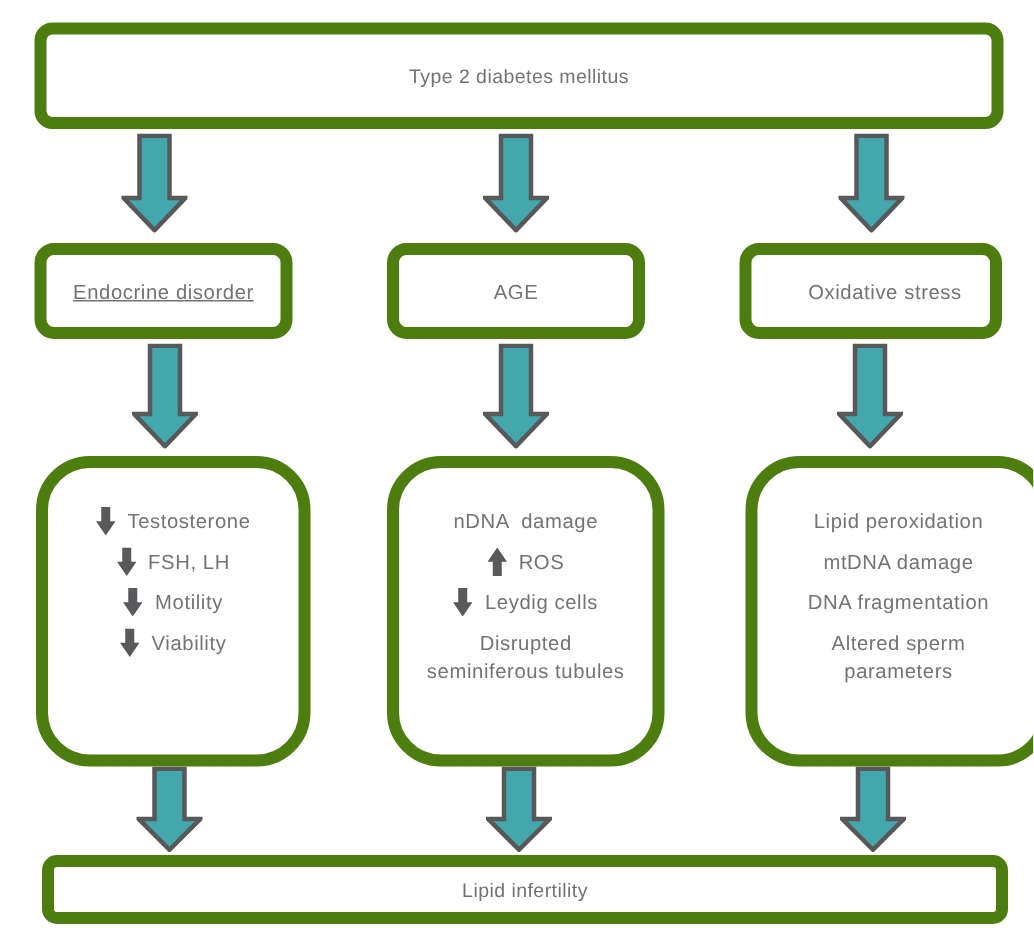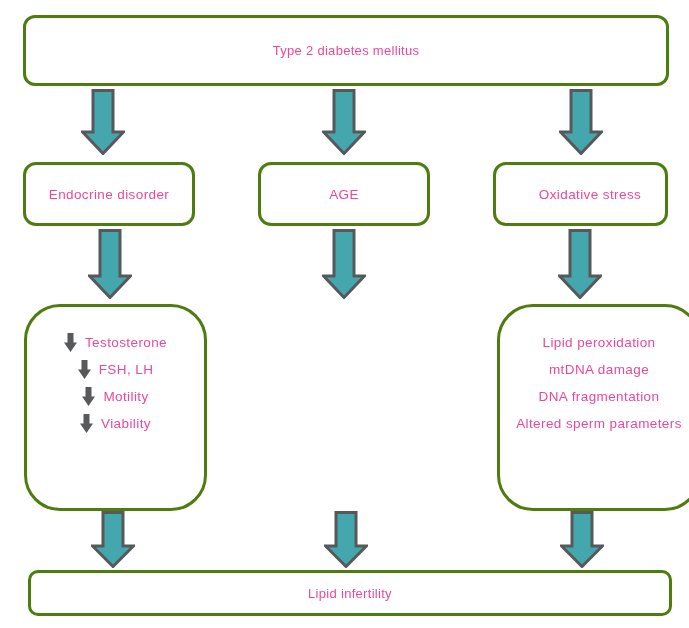--- a/index.html
+++ b/index.html
@@ -12,27 +12,27 @@
     position: relative;
     width: 689px;
     height: 628px;
     background: #ffffff;
     overflow: hidden;
     color: #58595b;
   }
   .box {
     position: absolute;
     box-sizing: border-box;
-    border: 3px solid #4d7c0f;
+    border: 8px solid #4d7c0f;
     background: #ffffff;
     display: flex;
     align-items: center;
     justify-content: center;
     text-align: center;
-    color: #ec4899;
+    color: #737373;
   }
   .box-wide {
     border-radius: 12px;
     font-size: 13px;
     line-height: 17px;
     letter-spacing: 0.3px;
   }
   .box-mid {
     border-radius: 13px;
     font-size: 13.5px;
@@ -79,21 +79,21 @@
   <svg class="big-arrow" style="left:81px; top:89px;" width="44" height="66" viewBox="0 0 44 66">
     <polygon points="12,1.5 32,1.5 32,43 42.5,43 22,64.5 1.5,43 12,43" fill="#45a7ae" stroke="#57585a" stroke-width="3" stroke-linejoin="miter"></polygon>
   </svg>
   <svg class="big-arrow" style="left:322px; top:89px;" width="44" height="66" viewBox="0 0 44 66">
     <polygon points="12,1.5 32,1.5 32,43 42.5,43 22,64.5 1.5,43 12,43" fill="#45a7ae" stroke="#57585a" stroke-width="3" stroke-linejoin="miter"></polygon>
   </svg>
   <svg class="big-arrow" style="left:559px; top:89px;" width="44" height="66" viewBox="0 0 44 66">
     <polygon points="12,1.5 32,1.5 32,43 42.5,43 22,64.5 1.5,43 12,43" fill="#45a7ae" stroke="#57585a" stroke-width="3" stroke-linejoin="miter"></polygon>
   </svg>
 
-  <div class="box box-mid" style="left:23px; top:162px; width:172px; height:64px;">
+  <div class="box box-mid" style="left:23px; top:162px; width:172px; height:64px;text-decoration:underline;">
     <span>Endocrine disorder</span>
   </div>
   <div class="box box-mid" style="left:258px; top:162px; width:172px; height:64px;">
     <span>AGE</span>
   </div>
   <div class="box box-mid" style="left:493px; top:162px; width:175px; height:64px;padding-left:19px;">
     <span>Oxidative stress</span>
   </div>
 
   <svg class="big-arrow" style="left:88px; top:229px;" width="44" height="70" viewBox="0 0 44 70">
@@ -126,20 +126,40 @@
       <span>Motility</span>
     </div>
     <div class="item">
       <svg class="mini-arrow" width="13" height="19" viewBox="0 0 13 19">
           <polygon points="3.5,0 9.5,0 9.5,9.5 13,9.5 6.5,19 0,9.5 3.5,9.5" fill="#58595b"></polygon>
         </svg>
       <span>Viability</span>
     </div>
   </div>
 
+  <div class="box box-big" style="left:258px; top:304px; width:185px; height:207px;">
+    <div class="item">
+      <span>nDNA  damage</span>
+    </div>
+    <div class="item">
+      <svg class="mini-arrow" width="13" height="19" viewBox="0 0 13 19">
+          <polygon points="6.5,0 13,9.5 9.5,9.5 9.5,19 3.5,19 3.5,9.5 0,9.5" fill="#58595b"></polygon>
+        </svg>
+      <span>ROS</span>
+    </div>
+    <div class="item">
+      <svg class="mini-arrow" width="13" height="19" viewBox="0 0 13 19">
+          <polygon points="3.5,0 9.5,0 9.5,9.5 13,9.5 6.5,19 0,9.5 3.5,9.5" fill="#58595b"></polygon>
+        </svg>
+      <span>Leydig cells</span>
+    </div>
+    <div class="item">
+      <span>Disrupted seminiferous tubules</span>
+    </div>
+  </div>
 
   <div class="box box-big" style="left:497px; top:304px; width:204px; height:207px;">
     <div class="item">
       <span>Lipid peroxidation</span>
     </div>
     <div class="item">
       <span>mtDNA damage</span>
     </div>
     <div class="item">
       <span>DNA fragmentation</span>

